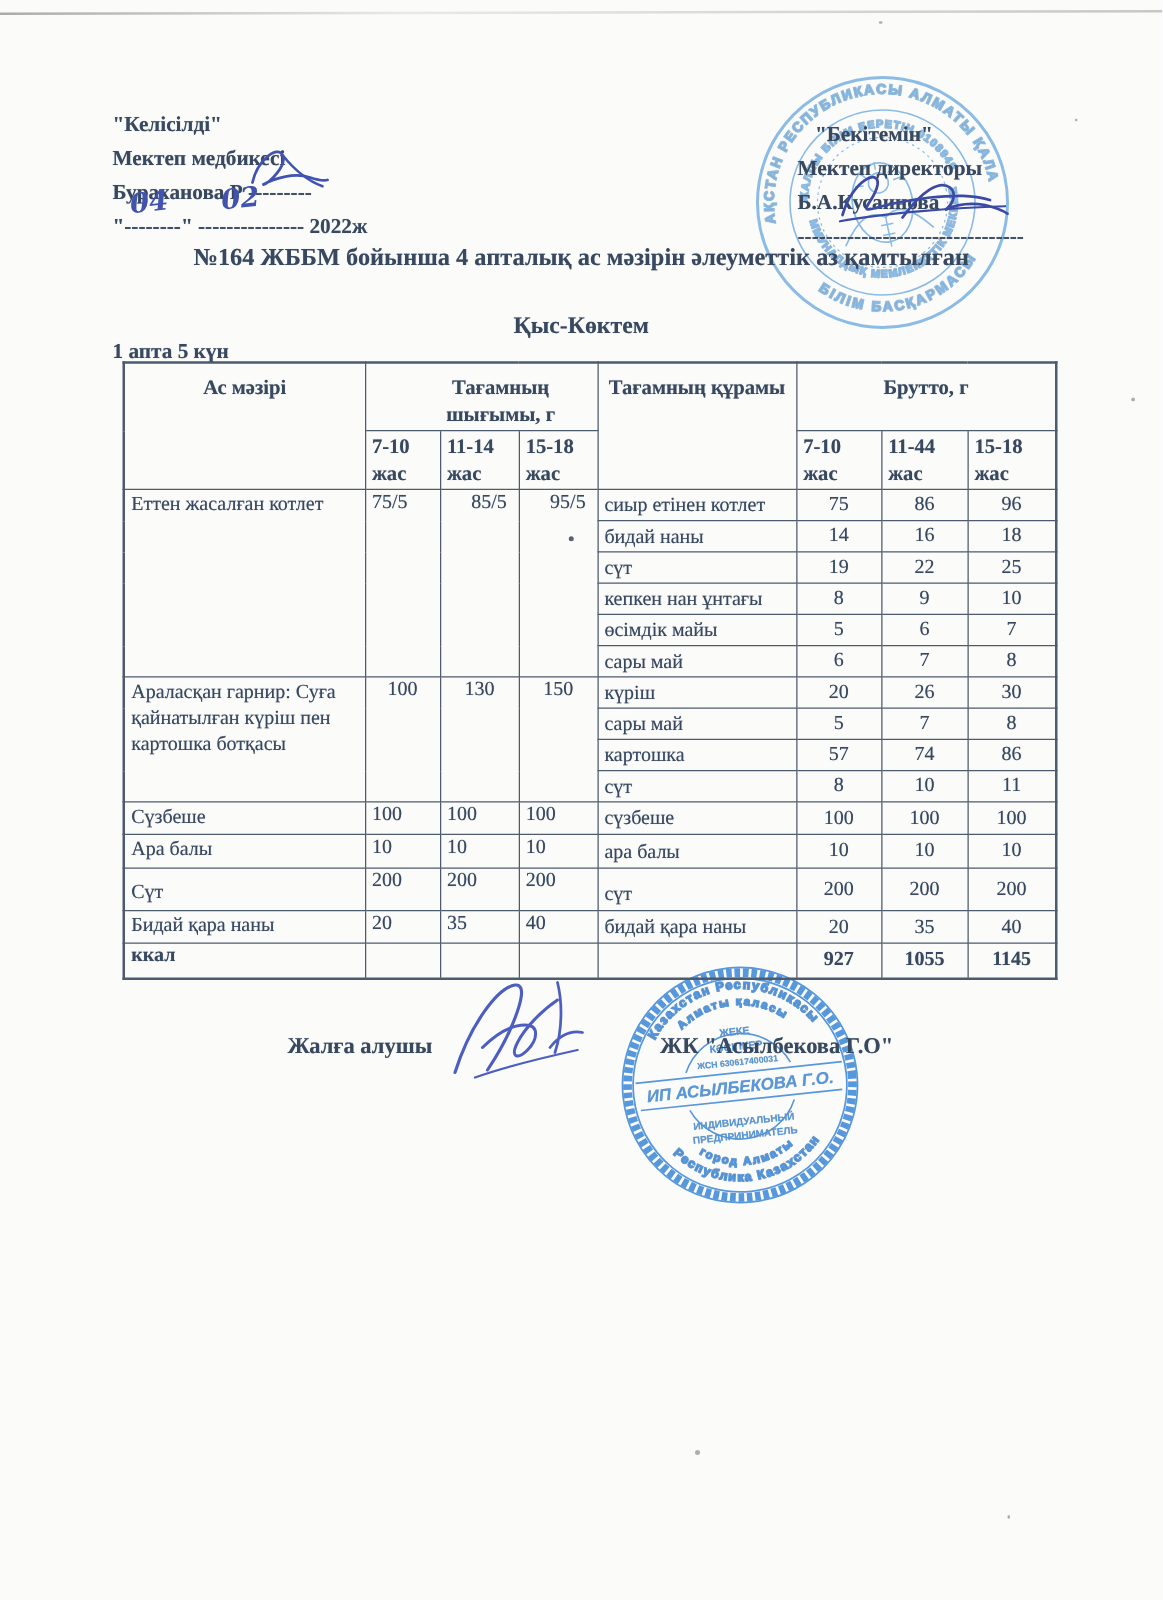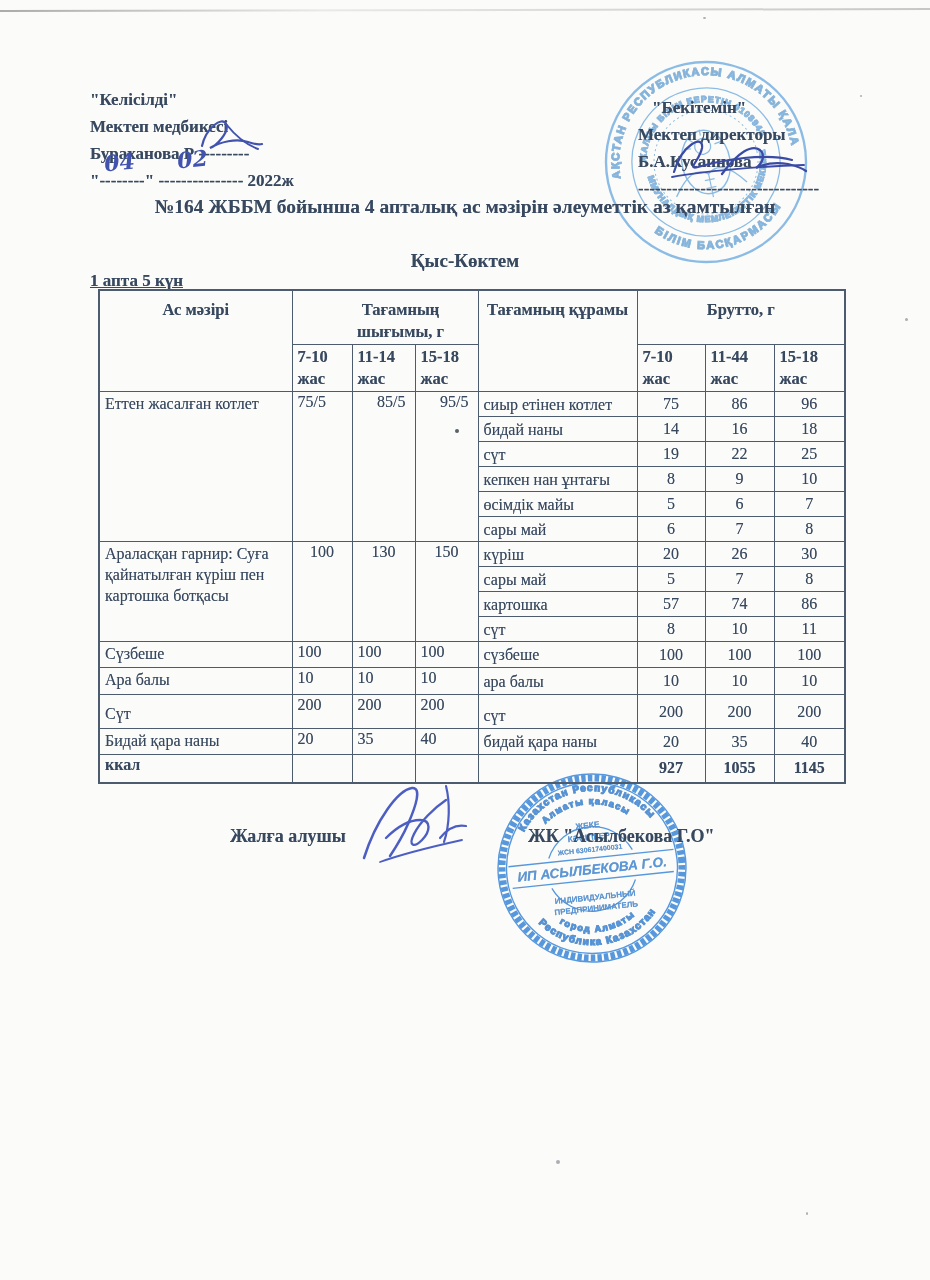--- a/index.html
+++ b/index.html
@@ -26,21 +26,21 @@
   .sig{position:absolute;z-index:4;}
   .sig path{fill:none;stroke:var(--ink,#4153ae);stroke-linecap:round;}
   .sig-nurse{left:196px;top:112px;}
   .sig-director{left:664px;top:130px;}
   .sig-director path{stroke:#3a4aa5;}
   .sig-lessee{left:350px;top:780px;}
   .sig-lessee path{stroke:var(--ink2,#4c5ec2);}
   
   .title-line{position:absolute;left:0;width:930px;text-align:center;font-weight:bold;font-size:19.5px;z-index:2;}
   .t1{top:196px;} .t2{top:224px;} .t3{top:250px;font-size:19px;}
-  .week{position:absolute;left:90px;top:271px;font-weight:bold;font-size:17px;z-index:2;text-decoration:underline;}
+  .week{position:absolute;left:90px;top:271px;font-weight:bold;font-size:17px;z-index:2;}
   
   table.menu{position:absolute;left:88px;top:289px;width:746px;border-collapse:collapse;
     table-layout:fixed;font-size:16px;z-index:2;}
   table.menu{border:2.5px solid var(--line,#4d5b6e);margin-left:10px;}
   .menu th,.menu td{border:1.6px solid var(--line,#4d5b6e);padding:1px 5px;vertical-align:top;
     text-align:left;overflow:hidden;font-weight:normal;}
   .menu th{font-weight:bold;font-size:16.5px;line-height:22px;}
   .menu thead tr.h1{height:54px;} .menu thead tr.h2{height:46px;}
   .menu th.span-h{text-align:center;}
   .menu th.age{line-height:22px;}

